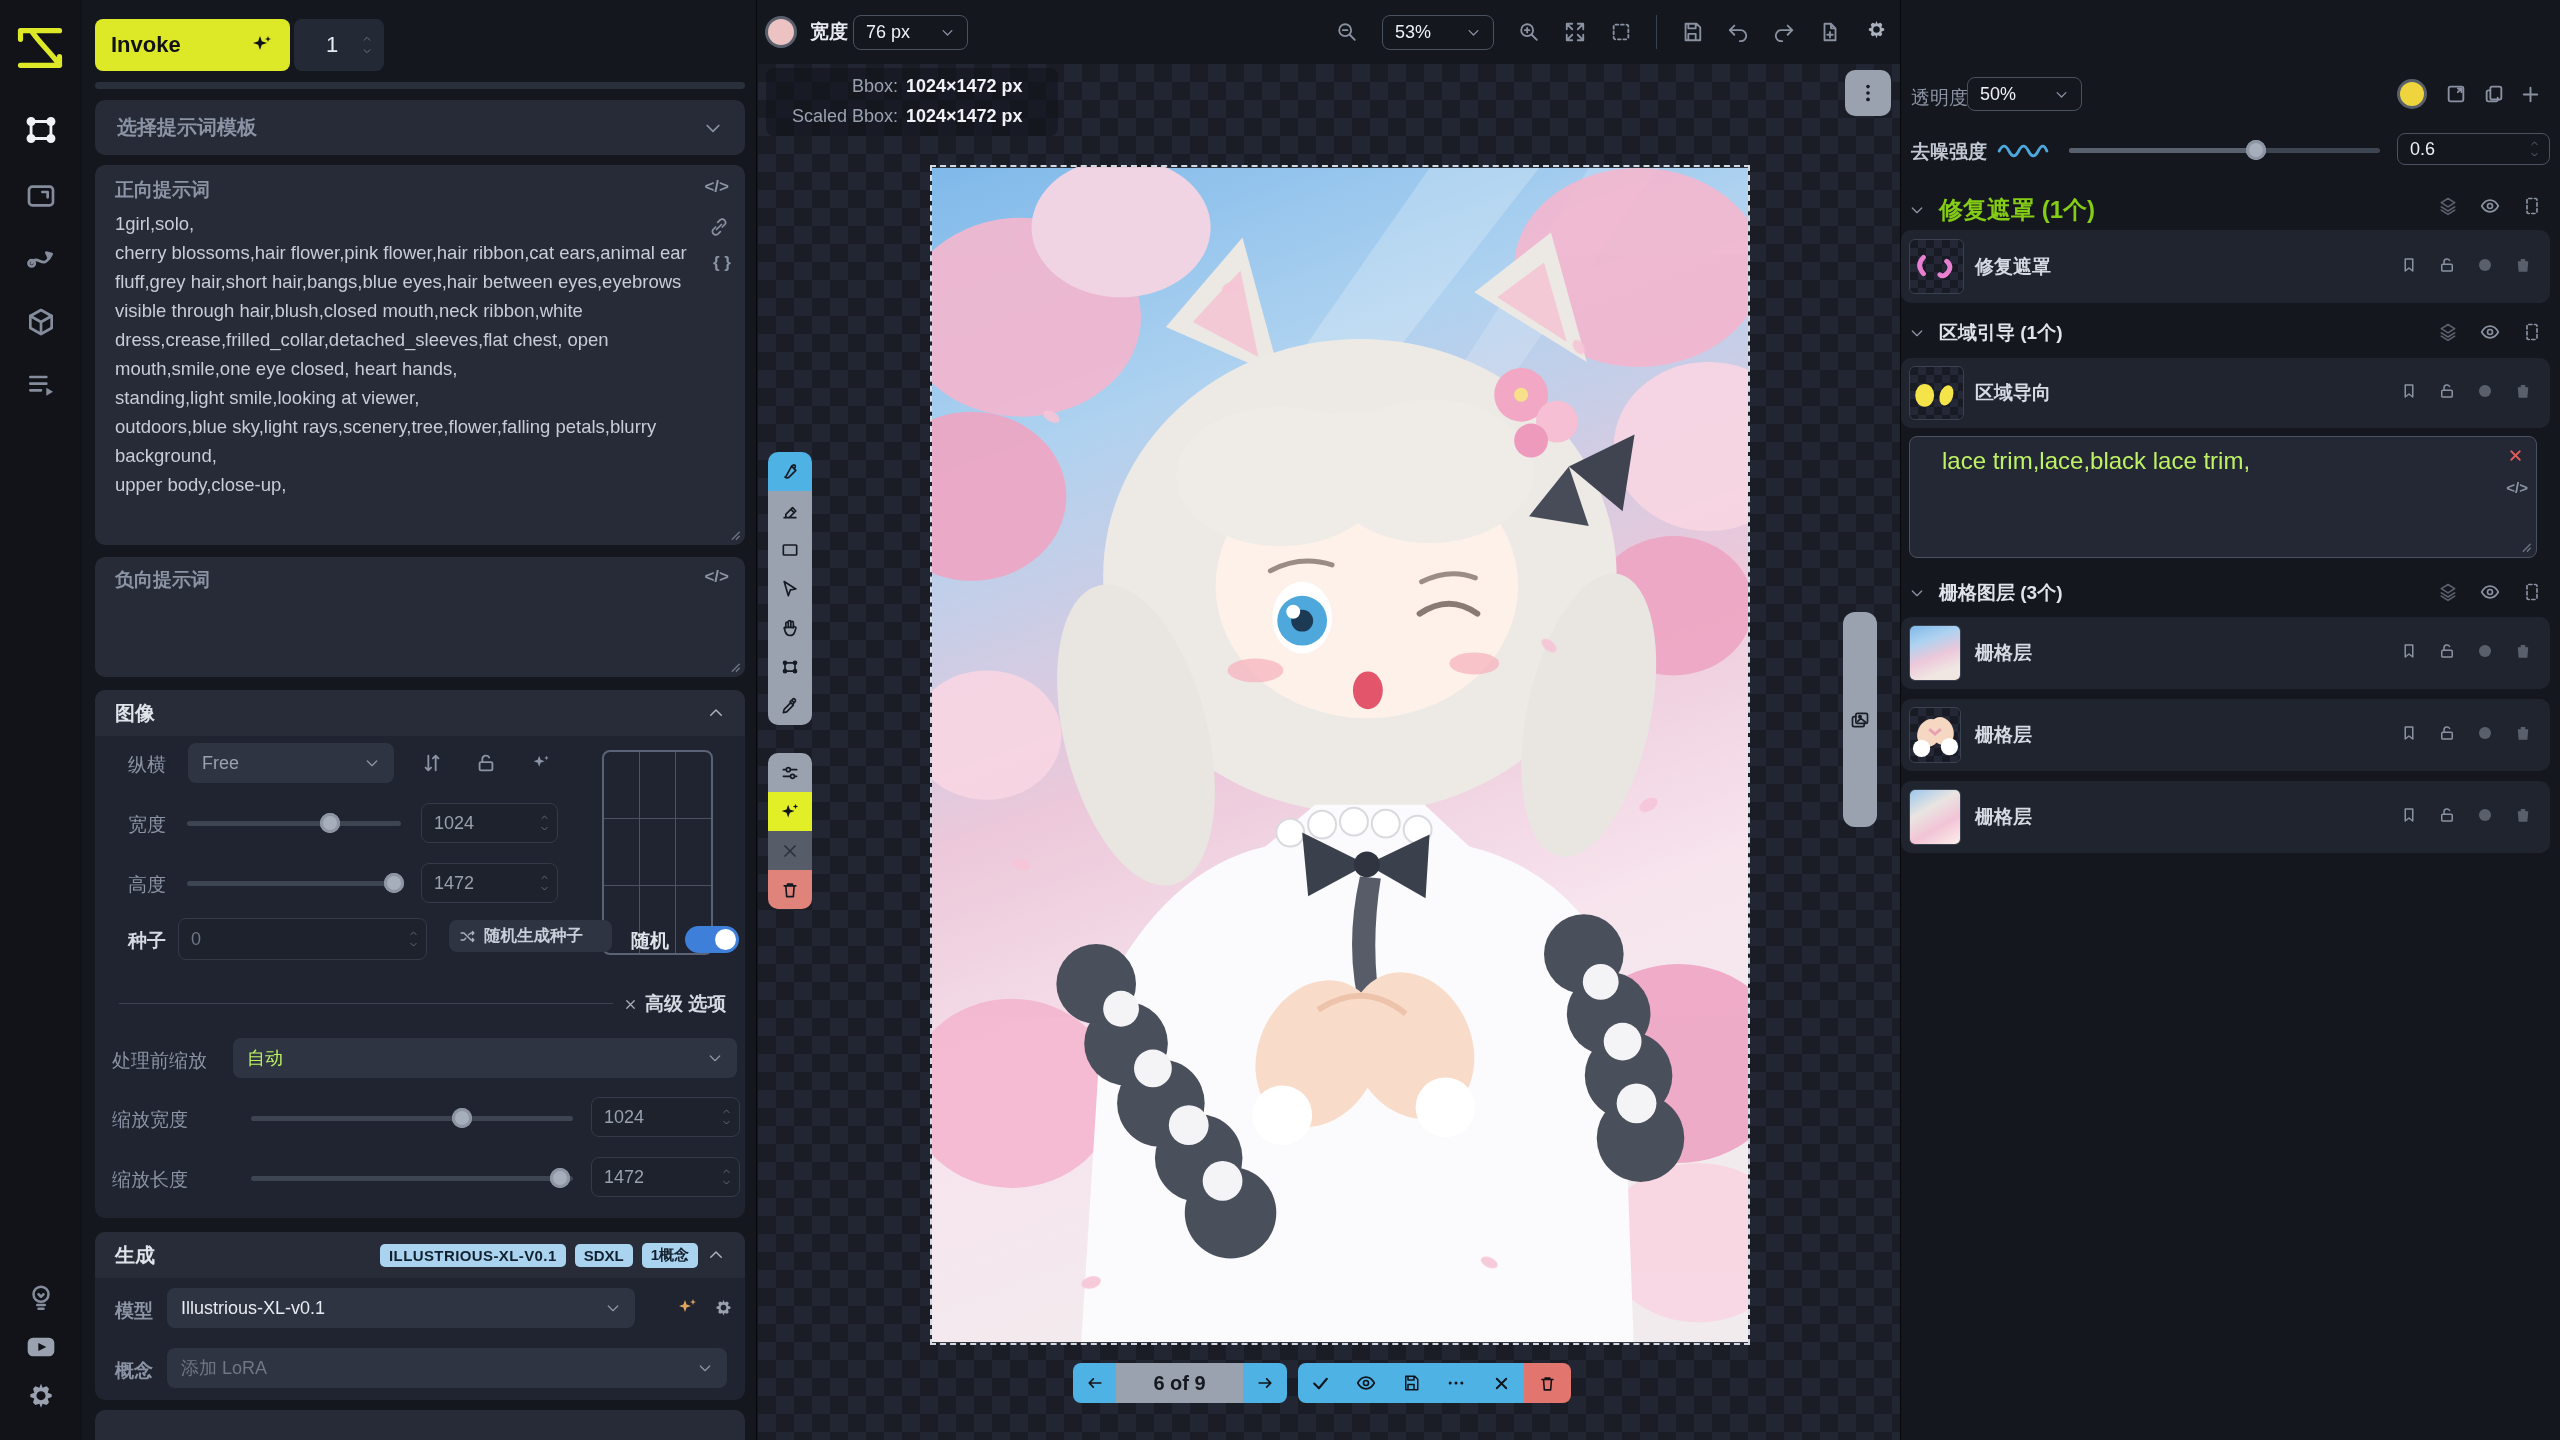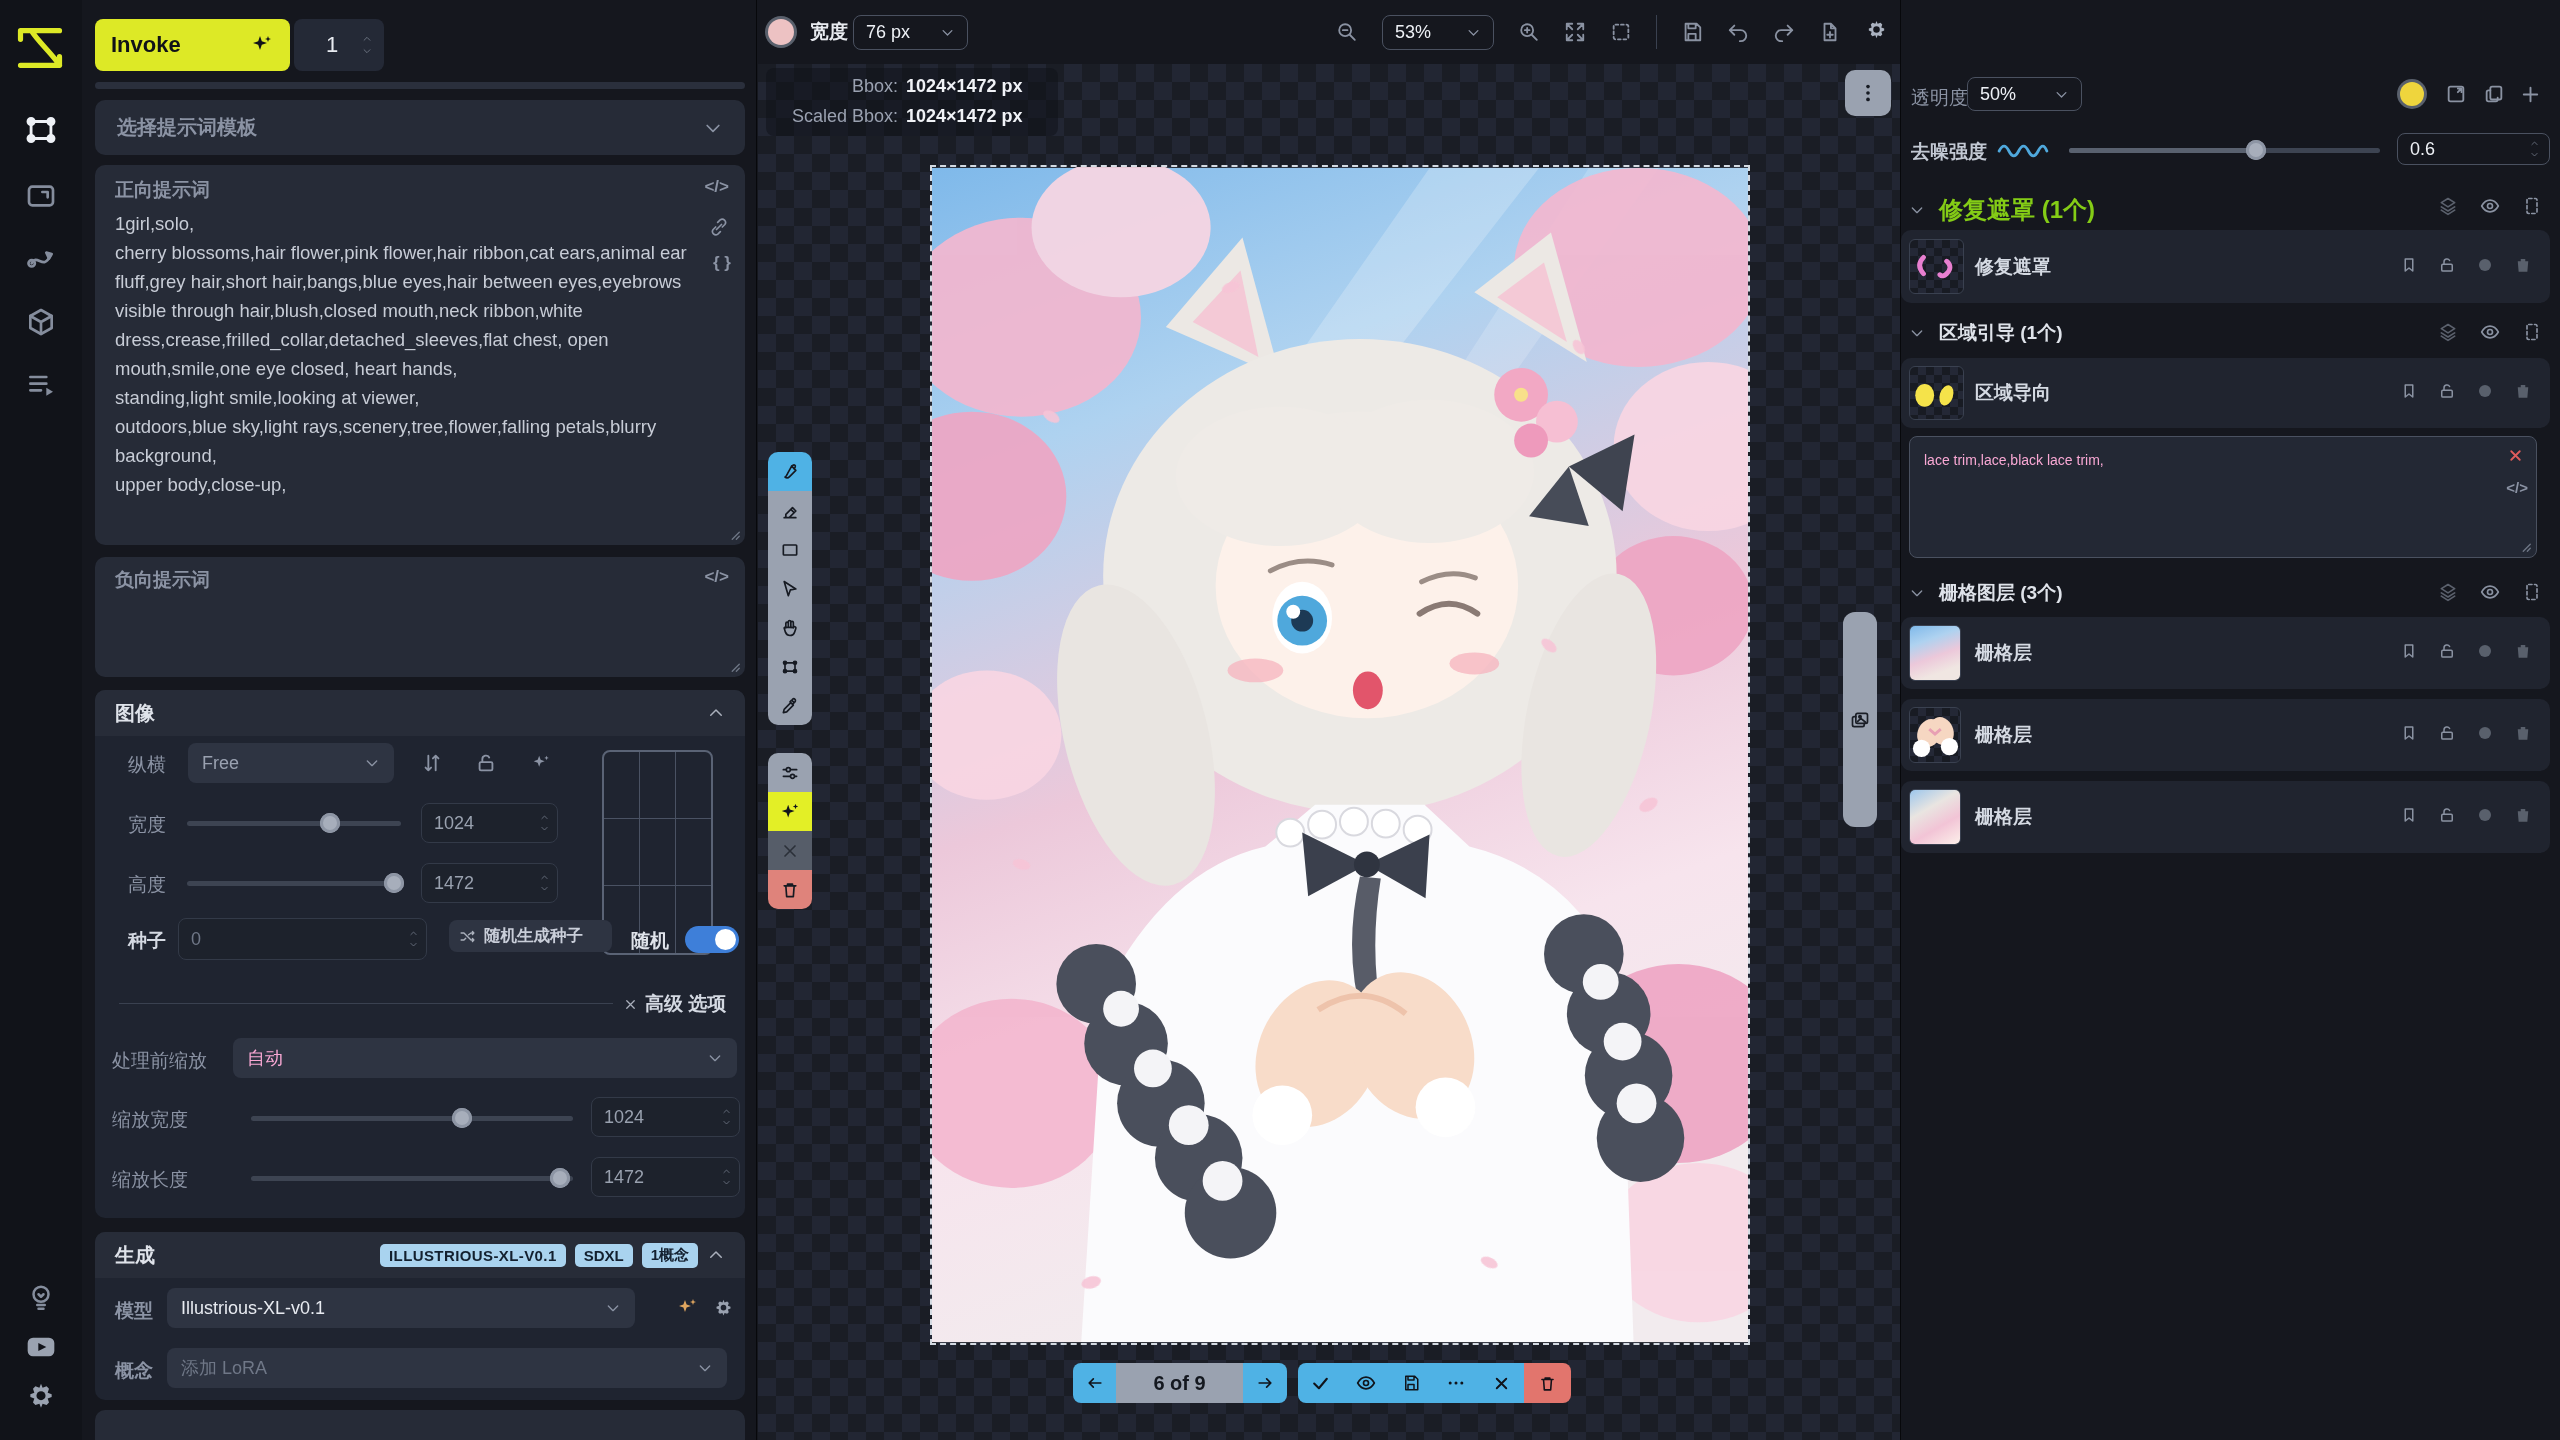--- a/index.html
+++ b/index.html
@@ -272,21 +272,21 @@
         <span style="color:#aab0bc">
             <svg class="ic" viewBox="0 0 24 24" style="width:15px;height:15px">
               <path d="M6 6l12 12M18 6L6 18"></path>
             </svg>
           </span>
         <span style="color:#d4d9e2;font-size:19px;font-weight:bold">高级 选项</span>
       </div>
 
       <div class="abs lbl" style="left:17px;top:358px">处理前缩放</div>
       <div class="ddl" style="left:138px;top:348px;width:504px;height:40px">
-        <span style="color:#f9a8d4">自动</span>
+        <span style="color:#bef264">自动</span>
         <span class="cv">
             <svg class="ic" viewBox="0 0 24 24" style="width:16px;height:16px">
               <path d="M5 9l7 7 7-7"></path>
             </svg>
           </span>
       </div>
 
       <div class="abs lbl" style="left:17px;top:417px">缩放宽度</div>
       <div class="track" style="left:156px;top:426px;width:322px">
           <div class="knob" style="left:201px"></div>
@@ -835,21 +835,21 @@
         <span><svg viewBox="0 0 24 24" style="width:18px;height:18px" fill="#59606c">
               <circle cx="12" cy="12" r="8"></circle>
             </svg></span>
         <span><svg viewBox="0 0 24 24" style="width:18px;height:18px" fill="#59606c">
               <path d="M5 7h14l-1.2 14H6.2zM9 4h6v3H9z"></path>
             </svg></span>
       </div>
     </div>
 
     <div class="abs" style="left:8px;top:436px;width:628px;height:122px;border:1.5px solid #4a5160;border-radius:8px;background:#232834">
-      <div class="abs" style="left:14px;top:10px;width:560px;color:#f9a8d4;font-size:14px;line-height:27px;white-space:pre-wrap">lace trim,lace,black lace trim,</div>
+      <div class="abs" style="left:32px;top:10px;width:560px;color:#bef264;font-size:24px;line-height:27px;white-space:pre-wrap">lace trim,lace,black lace trim,</div>
       <div class="abs" style="right:12px;top:10px;color:#e05c5c">
           <svg class="ic" viewBox="0 0 24 24" style="width:17px;height:17px;stroke-width:2.6">
             <path d="M6 6l12 12M18 6L6 18"></path>
           </svg>
         </div>
       <div class="abs" style="right:8px;top:42px;color:#8b93a4;font-size:15px;font-weight:bold">&lt;/&gt;</div>
       <div class="resize">
           <svg class="ic" viewBox="0 0 24 24" style="width:14px;height:14px;stroke-width:2.4">
             <path d="M21 9L9 21M21 16l-5 5"></path>
           </svg>

